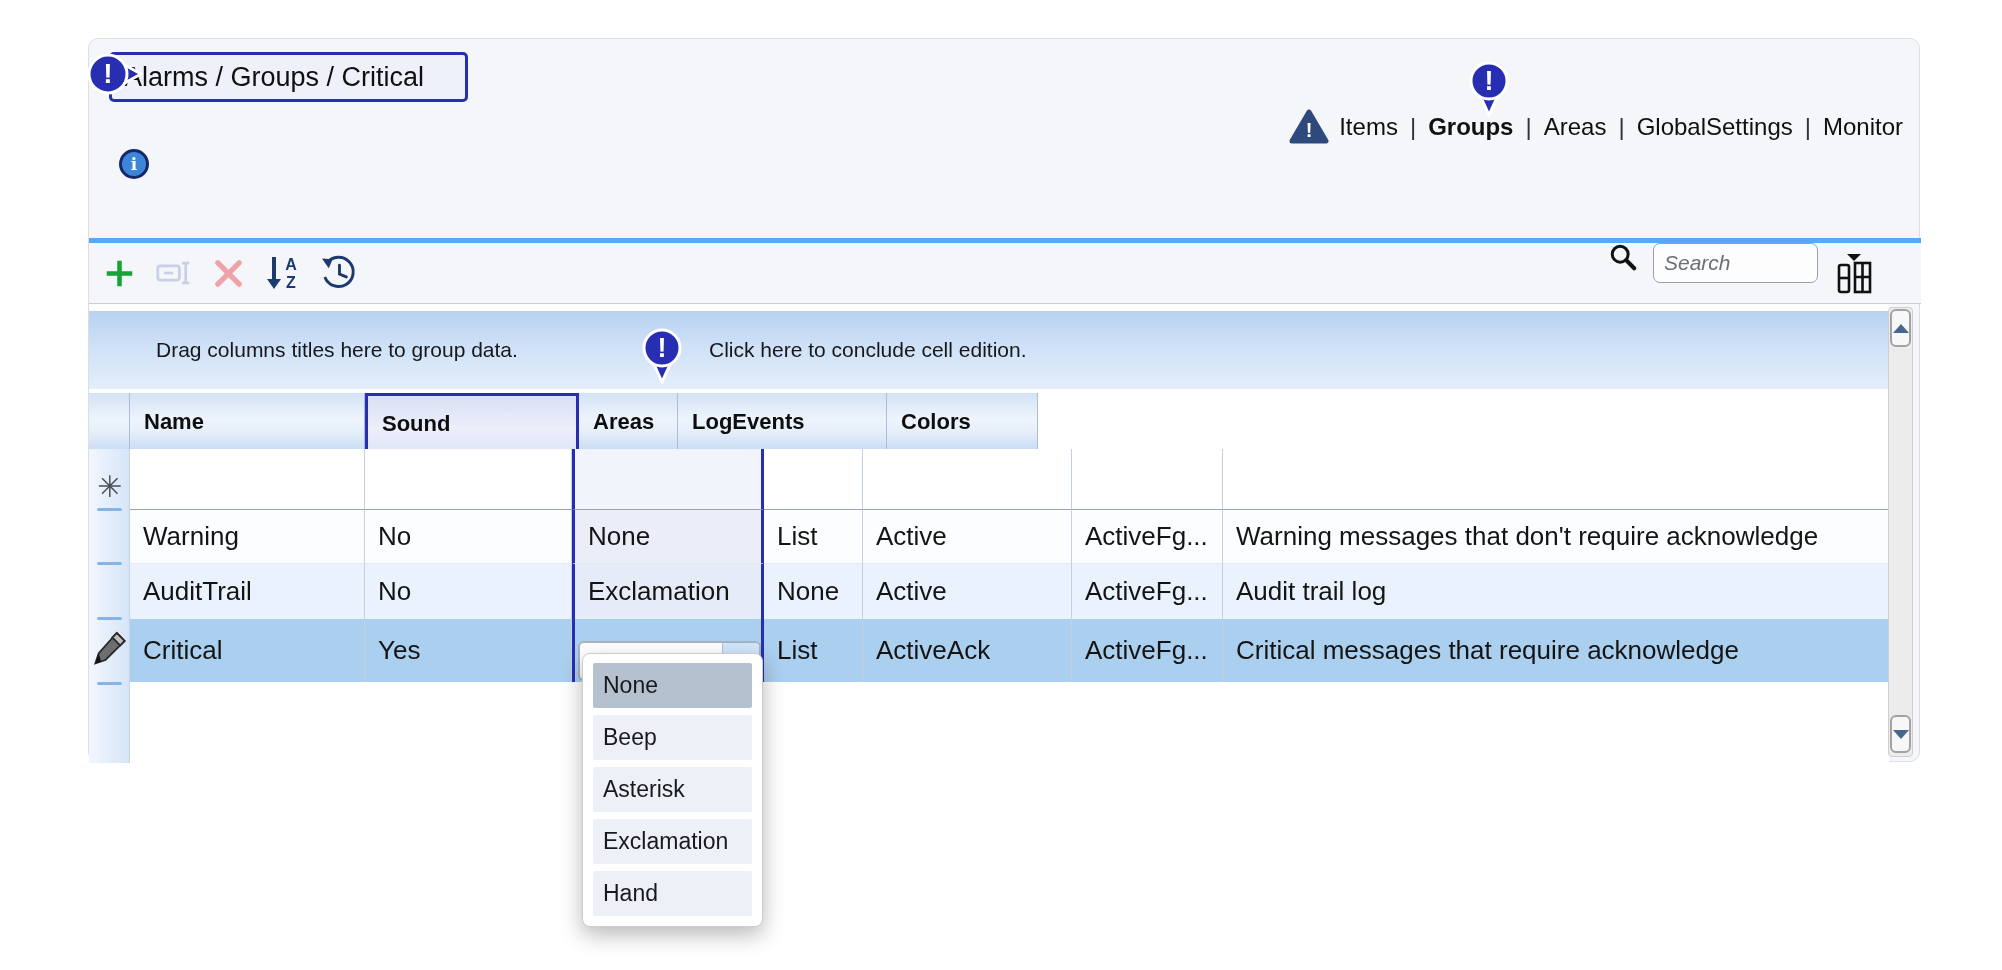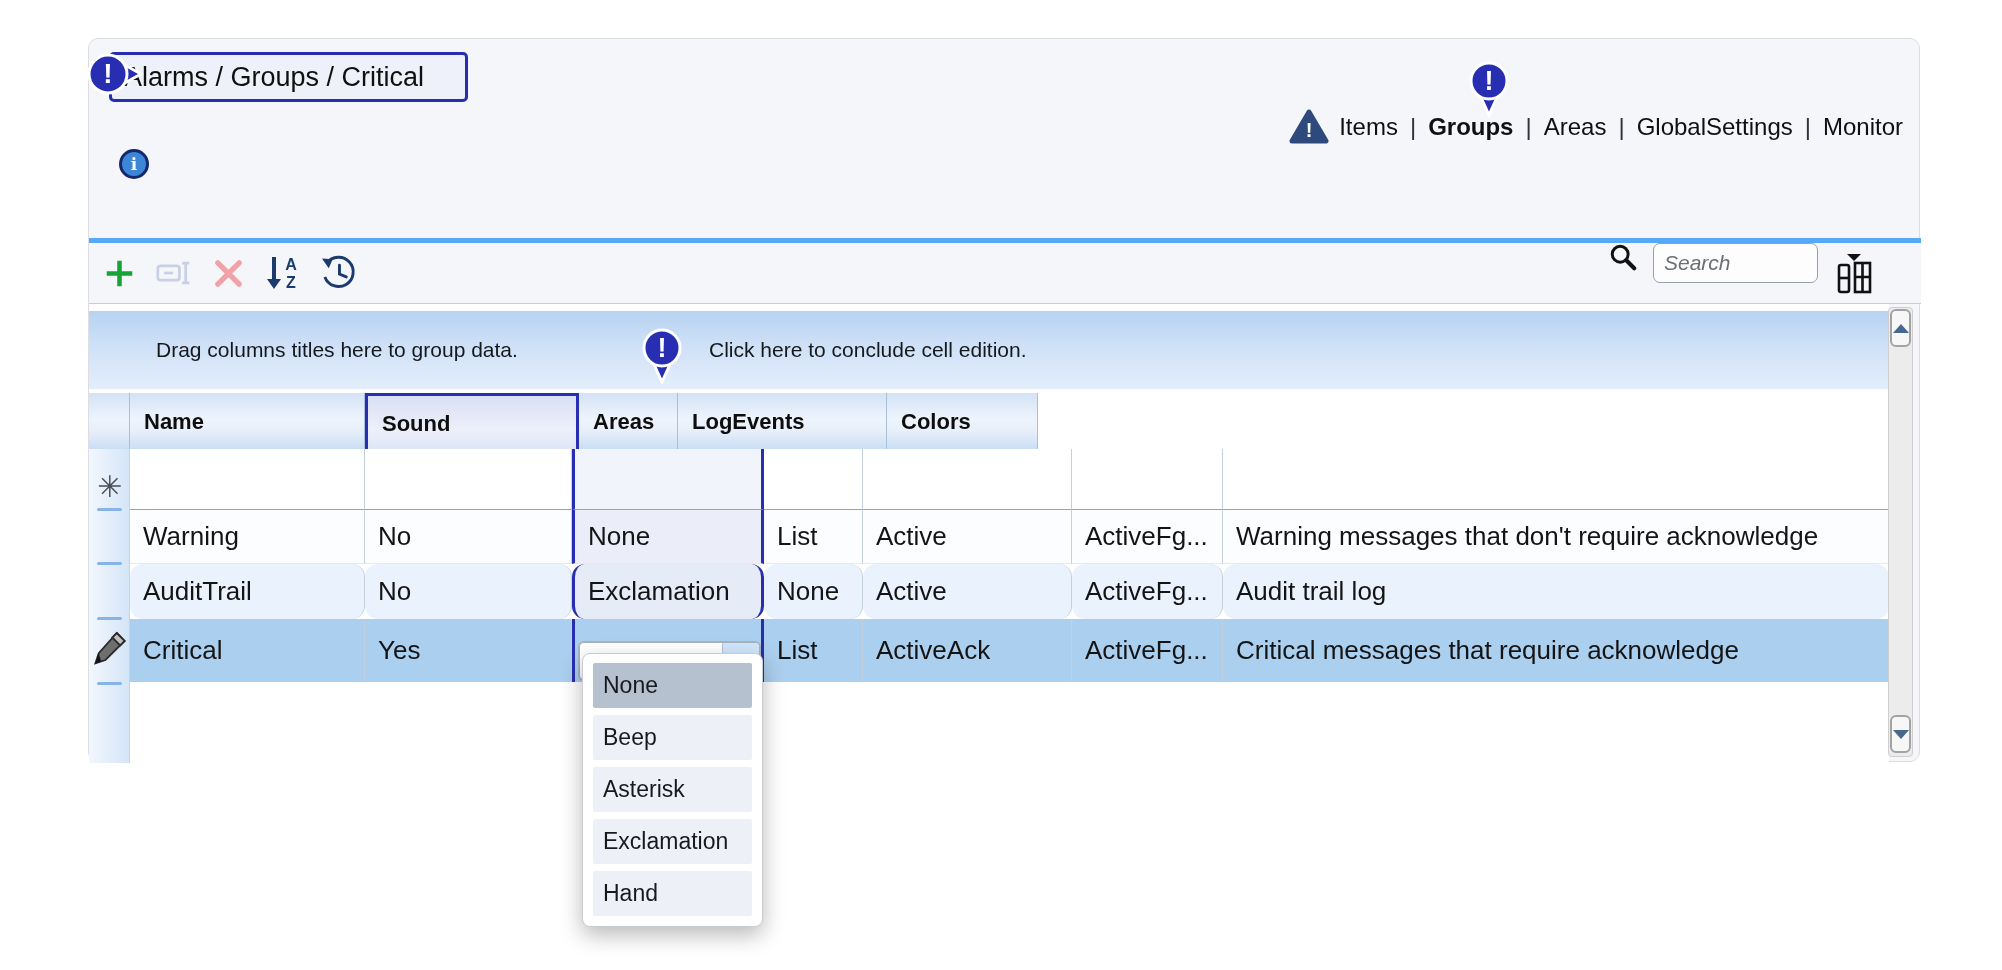--- a/index.html
+++ b/index.html
@@ -59,21 +59,21 @@
 
   .row{position:absolute;left:41px;width:1759px;display:grid;
        grid-template-columns:235px 207px 192px 99px 209px 151px 666px;}
   .cell{box-sizing:border-box;display:flex;align-items:center;padding-left:13px;font-size:26px;
         border-right:1px solid #c3d0de;white-space:nowrap;overflow:hidden;}
   .cell.soundcol{border-left:3px solid #272eb2;border-right:3px solid #272eb2;}
   .row-new  .cell{background:#ffffff;border-bottom:1.5px solid #97a3b0;}
   .row-new  .cell.soundcol{background:#f2f4fb;}
   .row-warn .cell{background:#fbfdff;border-bottom:1px solid #e2eaf4;}
   .row-warn .cell.soundcol{background:#ebeef9;}
-  .row-audit .cell{background:#eaf3fd;border-radius:13px;}
+  .row-audit .cell{background:#eaf3fd;}
   .row-audit .cell.soundcol{background:#e6ebf8;}
   .row-crit .cell{background:#abcfee;}
   .row-crit .cell.soundcol{background:#abcfee;padding-left:4px;}
 
   .row-headers{position:absolute;left:0;top:410px;width:41px;height:314px;
                background:linear-gradient(90deg,#f2f7fd 0%,#d5e5f8 100%);
                border-right:1px solid #c6d4e4;box-sizing:border-box;}
   .rh-dash{position:absolute;left:8px;width:25px;height:3px;background:#86b4e7;border-radius:2px;}
   .rh-marker{position:absolute;left:0;width:41px;text-align:center;color:#4a4f57;}
 

